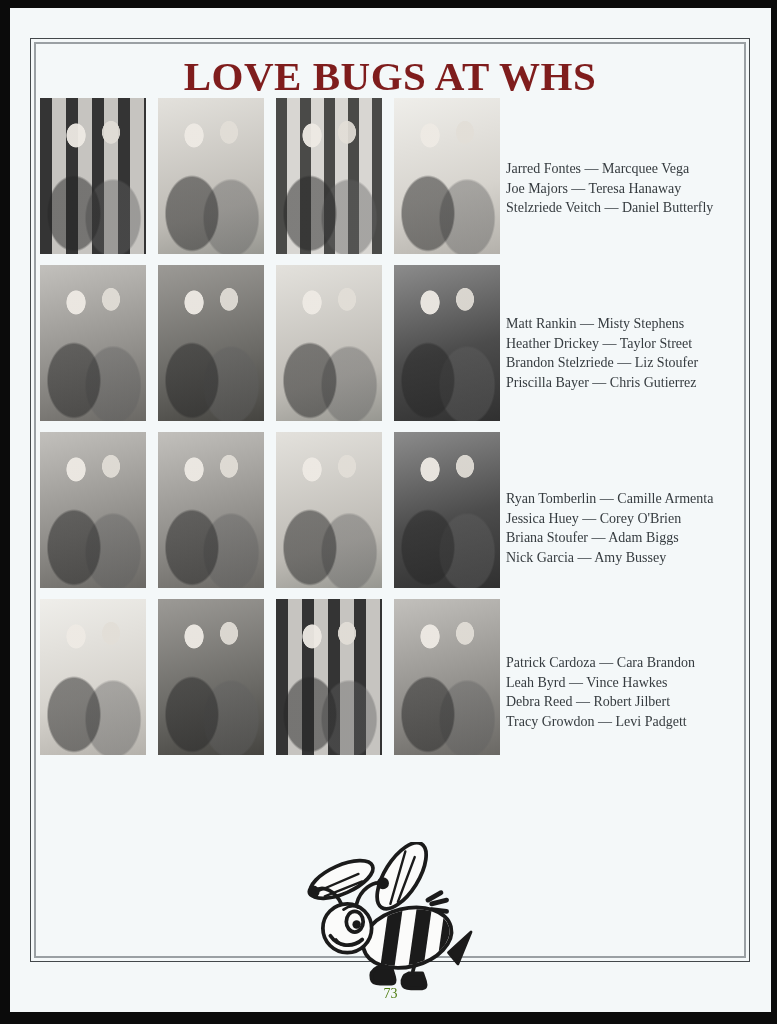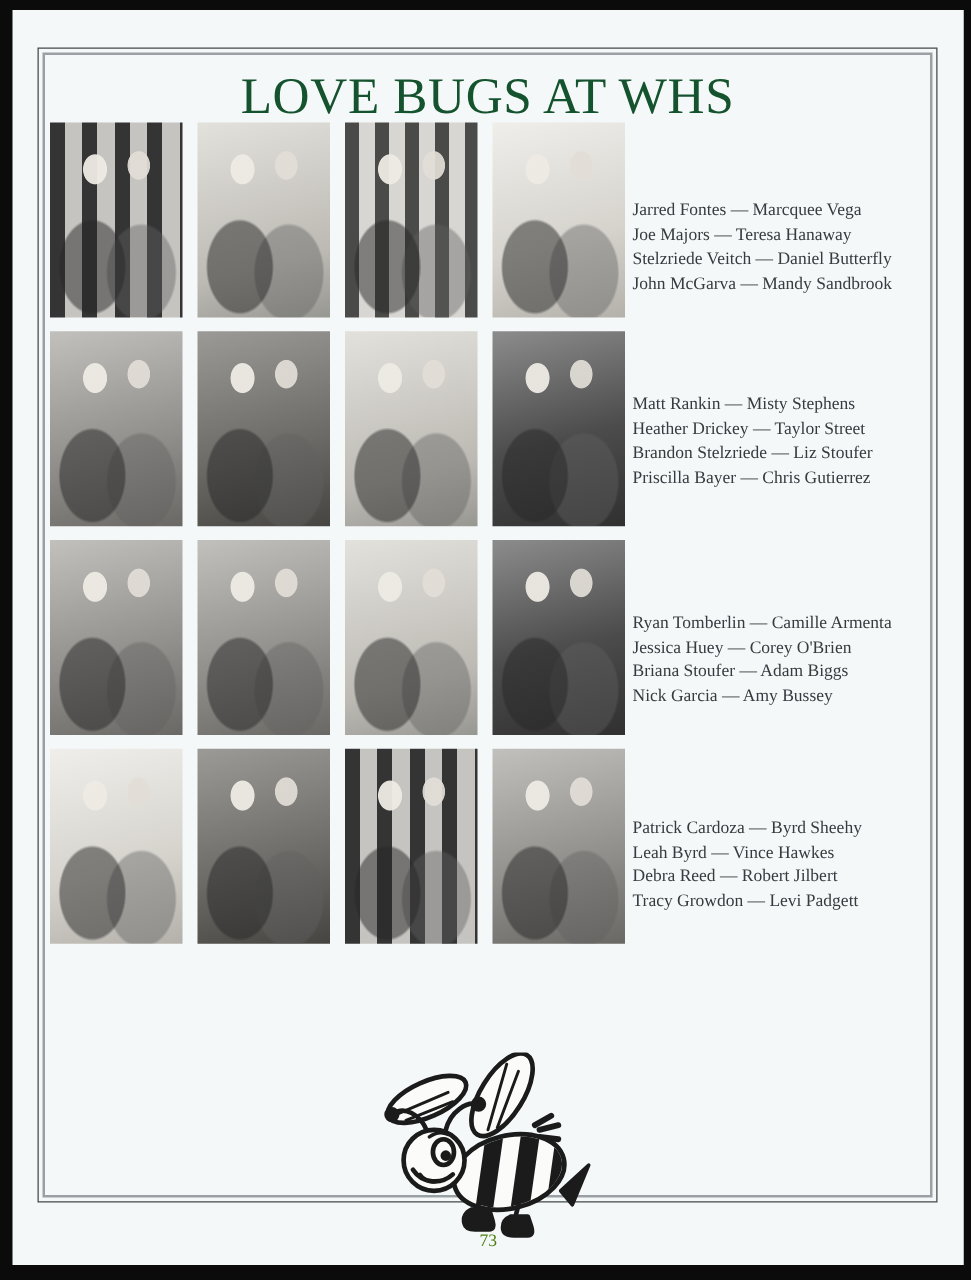--- a/index.html
+++ b/index.html
@@ -16,21 +16,21 @@
     position:absolute;left:20px;top:30px;right:21px;bottom:50px;
     border:1.5px solid #43484b;padding:3px;
   }
   .frame-inner{
     position:relative;width:100%;height:100%;
     border:2px solid #9aa0a4;box-sizing:border-box;
     background:#f4f8f9;
   }
   .title{
     margin:0;padding-top:8px;text-align:center;
-    font-size:41px;font-weight:400;letter-spacing:.5px;color:#14532d;
+    font-size:41px;font-weight:700;letter-spacing:.5px;color:#7f1d1d;
   }
   .photo-grid{
     position:absolute;left:4px;top:54px;width:460px;
     display:grid;grid-template-columns:repeat(4,1fr);
     column-gap:12px;row-gap:11px;grid-auto-rows:156px;
   }
   .photo{position:relative;overflow:hidden;background:#9a9a9a;}
   .photo::before{
     content:"";position:absolute;inset:0;
     background:
@@ -85,36 +85,35 @@
         <div class="photo ph-middark"></div>
         <div class="photo ph-fence"></div>
         <div class="photo ph-mid"></div>
       </div>
 
       <div class="names">
         <div class="name-block nb-0">
           <div class="name-line">Jarred Fontes — Marcquee Vega</div>
           <div class="name-line">Joe Majors — Teresa Hanaway</div>
           <div class="name-line">Stelzriede Veitch — Daniel Butterfly</div>
-          <div class="name-line">John McGarva — Mandy Sandbrook</div>
         </div>
         <div class="name-block nb-1">
           <div class="name-line">Matt Rankin — Misty Stephens</div>
           <div class="name-line">Heather Drickey — Taylor Street</div>
           <div class="name-line">Brandon Stelzriede — Liz Stoufer</div>
           <div class="name-line">Priscilla Bayer — Chris Gutierrez</div>
         </div>
         <div class="name-block nb-2">
           <div class="name-line">Ryan Tomberlin — Camille Armenta</div>
           <div class="name-line">Jessica Huey — Corey O'Brien</div>
           <div class="name-line">Briana Stoufer — Adam Biggs</div>
           <div class="name-line">Nick Garcia — Amy Bussey</div>
         </div>
         <div class="name-block nb-3">
-          <div class="name-line">Patrick Cardoza — Byrd Sheehy</div>
+          <div class="name-line">Patrick Cardoza — Cara Brandon</div>
           <div class="name-line">Leah Byrd — Vince Hawkes</div>
           <div class="name-line">Debra Reed — Robert Jilbert</div>
           <div class="name-line">Tracy Growdon — Levi Padgett</div>
         </div>
       </div>
 
       <div class="bee">
         <svg viewBox="0 0 200 160" width="190" height="150" aria-hidden="true">
           <g stroke="#1b1b1b" stroke-width="4" fill="#fbfbfa" stroke-linecap="round" stroke-linejoin="round">
 

